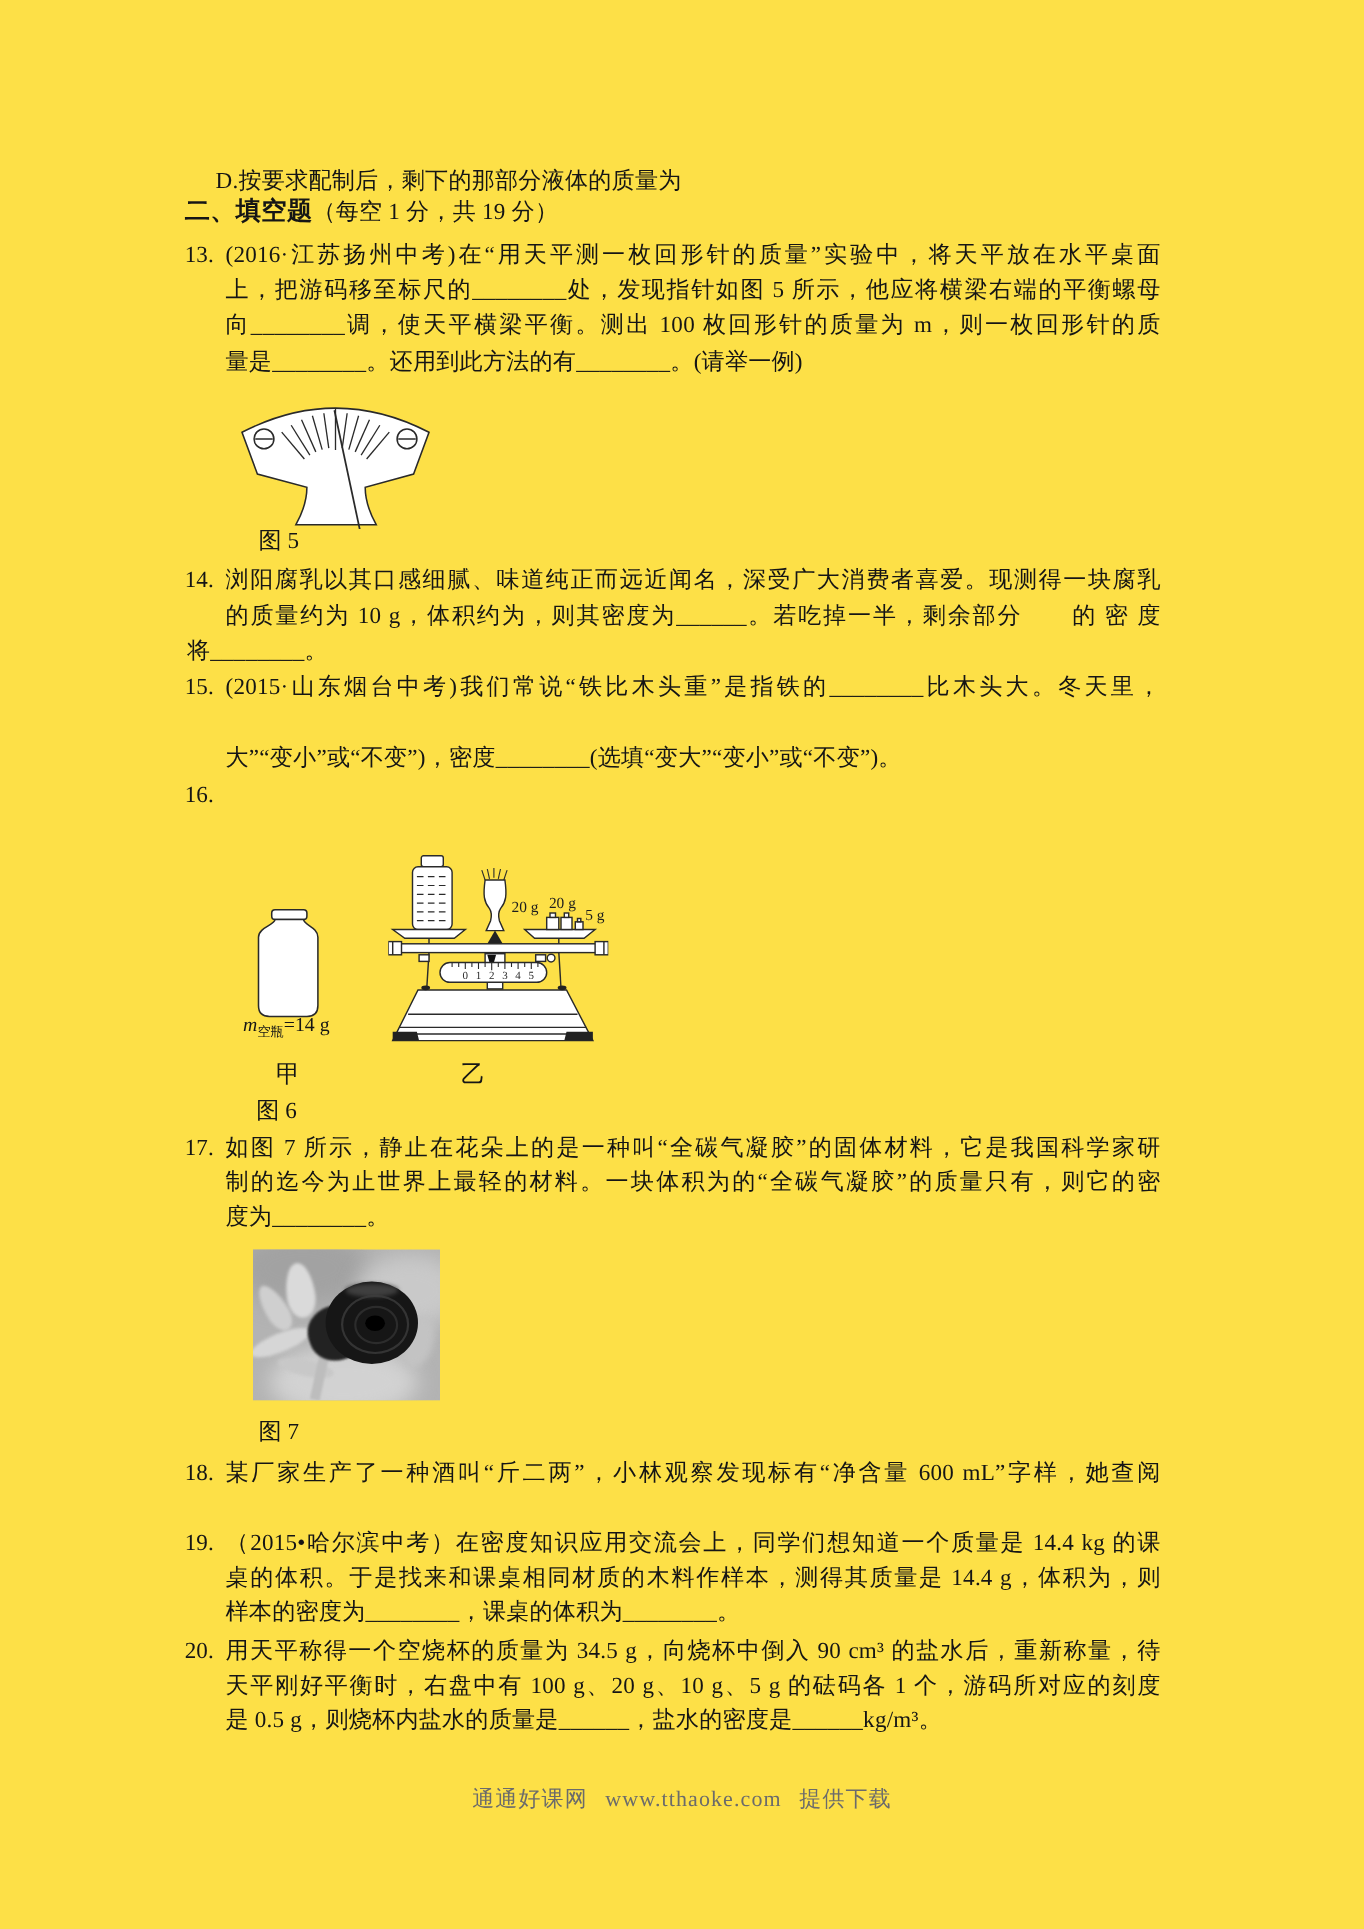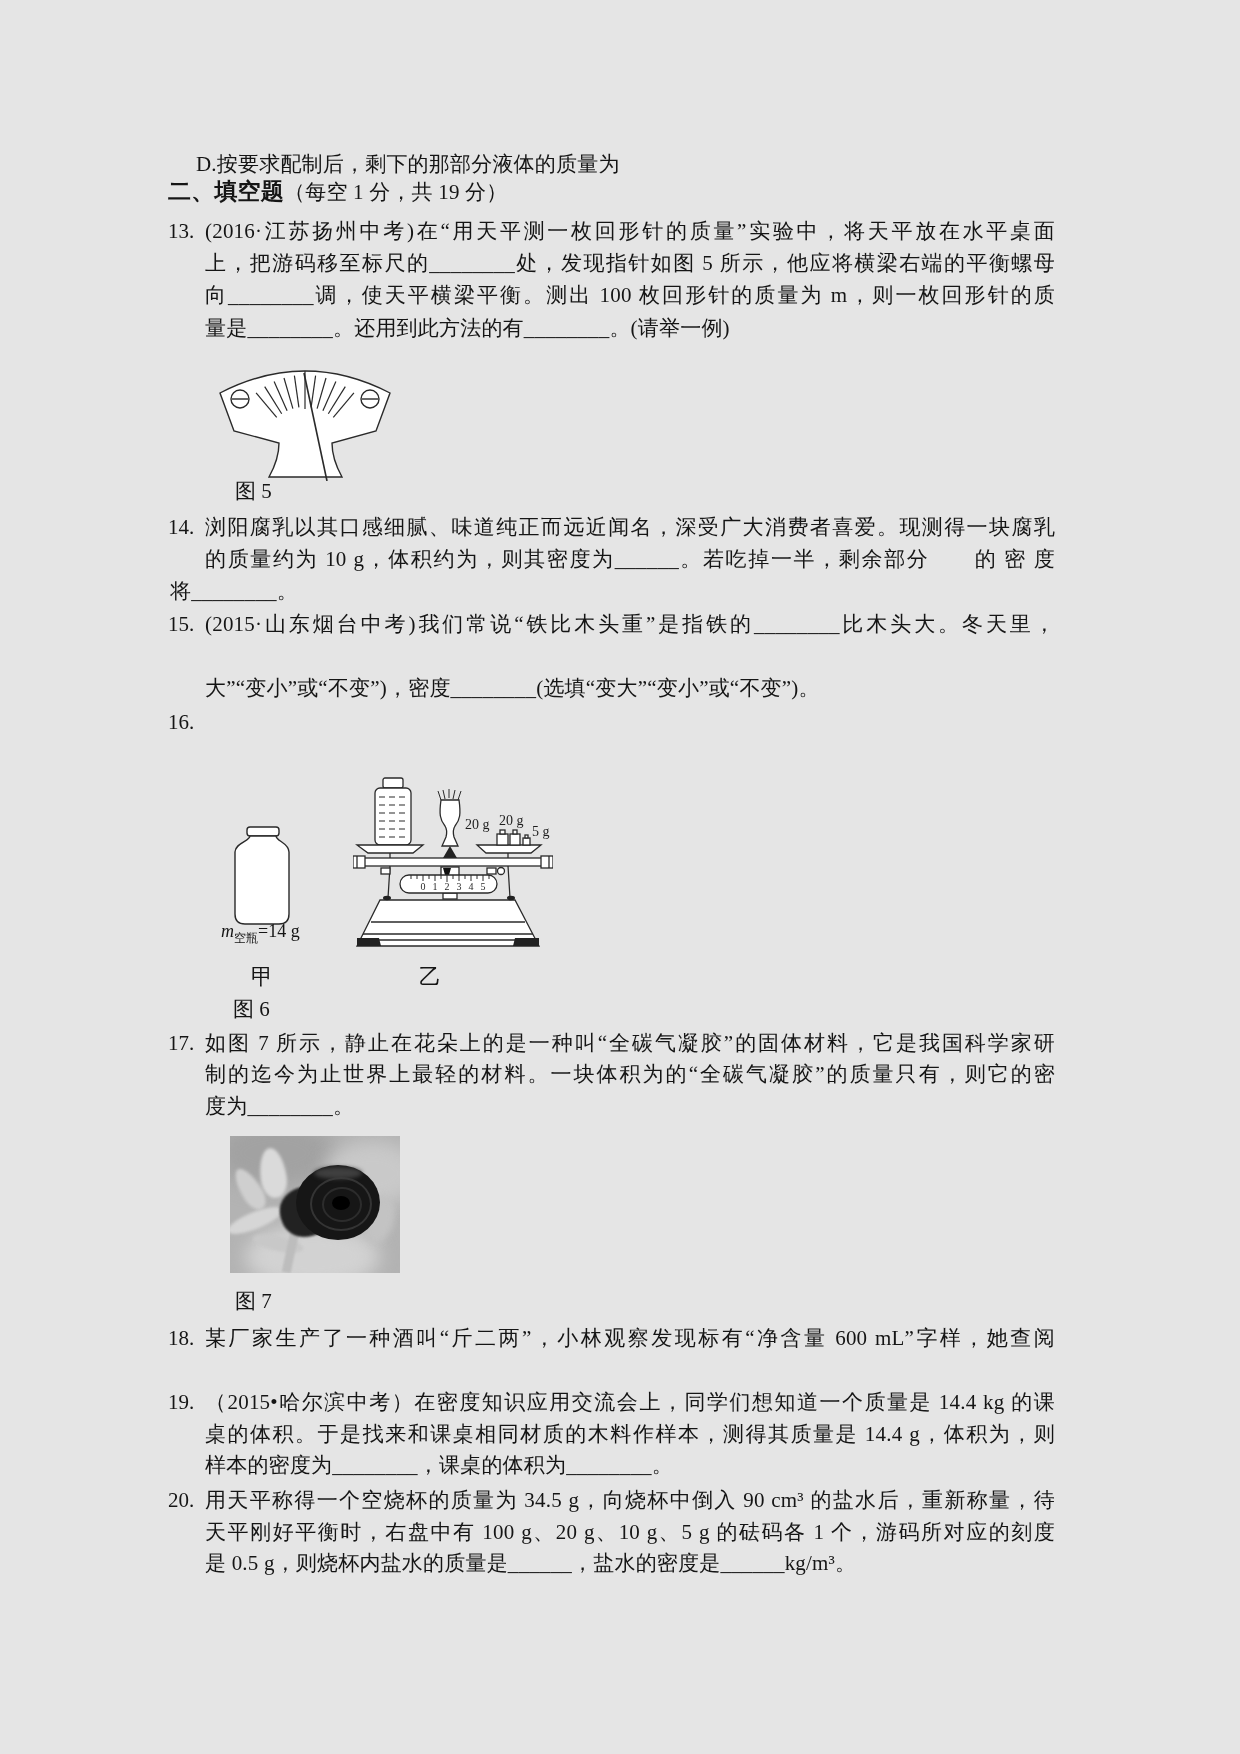--- a/index.html
+++ b/index.html
@@ -1,17 +1,17 @@
 <!DOCTYPE html>
 <html><head>
 <meta charset="utf-8">
 <style>
   html,body{margin:0;padding:0;background:#ffffff;}
   .page{
-    position:relative;width:1240px;height:1754px;background:#e5e5e5;
+    position:relative;width:1240px;height:1754px;background:#fde047;
     font-family:"Liberation Serif","DejaVu Serif",serif;color:#151515;
     overflow:hidden;
   }
   .line{position:absolute;font-size:21px;line-height:27px;white-space:nowrap;letter-spacing:0.2px;}
   .just{width:850px;white-space:normal;text-align:justify;text-align-last:justify;}
   .qnum{position:absolute;font-size:21px;line-height:27px;}
   .hdr-title{font-weight:bold;font-size:23px;text-align:center;}
   .hdr-note{font-size:21px;margin-top:12px;}
   .figcap{position:absolute;font-size:21px;}
   .sublabel{position:absolute;font-size:22px;}
@@ -237,14 +237,15 @@
   <div class="qnum" style="left:168px;top:1389px">19.</div>
   <div class="line just" style="left:205px;top:1389px">（2015•哈尔滨中考）在密度知识应用交流会上，同学们想知道一个质量是 14.4 kg 的课</div>
   <div class="line just" style="left:205px;top:1421px">桌的体积。于是找来和课桌相同材质的木料作样本，测得其质量是 14.4 g，体积为，则</div>
   <div class="line" style="left:205px;top:1452px">样本的密度为________，课桌的体积为________。</div>
 
   <div class="qnum" style="left:168px;top:1487px">20.</div>
   <div class="line just" style="left:205px;top:1487px">用天平称得一个空烧杯的质量为 34.5 g，向烧杯中倒入 90 cm³ 的盐水后，重新称量，待</div>
   <div class="line just" style="left:205px;top:1519px">天平刚好平衡时，右盘中有 100 g、20 g、10 g、5 g 的砝码各 1 个，游码所对应的刻度</div>
   <div class="line" style="left:205px;top:1550px">是 0.5 g，则烧杯内盐水的质量是______，盐水的密度是______kg/m³。</div>
 
+  <div class="footer">通通好课网 www.tthaoke.com 提供下载</div>
 
 </div>
 
 </body></html>

